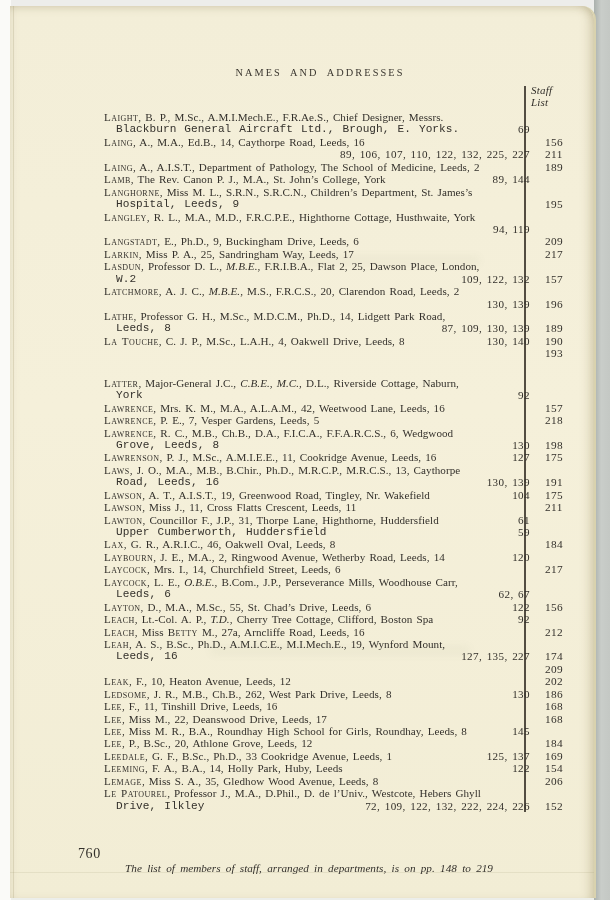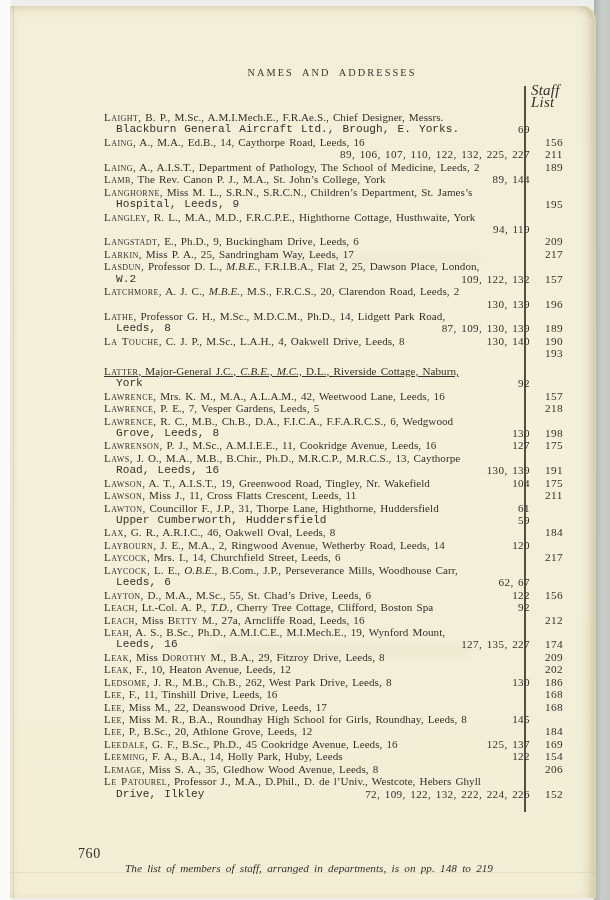--- a/index.html
+++ b/index.html
@@ -21,32 +21,32 @@
                inset 0 10px 10px -9px rgba(140,130,90,.28),
                inset 9px 0 10px -8px rgba(150,140,100,.18);
   }
   .crease-v{position:absolute;left:3px;top:0;height:100%;width:1px;background:rgba(150,140,100,.22);}
   .crease-h{position:absolute;left:0;right:0;top:866px;height:1px;background:rgba(150,140,100,.14);}
   .ghost{position:absolute;filter:blur(4px);opacity:.05;background:#6a7a55;border-radius:4px;}
   .g1{left:250px;top:250px;width:220px;height:9px;}
   .g2{left:200px;top:640px;width:260px;height:9px;}
 
   .running-head{
-    position:absolute;top:61px;left:12px;width:100%;text-align:center;text-indent:36px;
+    position:absolute;top:61px;left:0;width:100%;text-align:center;text-indent:36px;
     font-size:10.3px;letter-spacing:2.1px;word-spacing:4px;color:#3a362f;
   }
   .staff-head{
-    position:absolute;left:521px;top:78px;font-style:italic;font-size:15px;
+    position:absolute;left:521px;top:78px;font-style:italic;font-size:11px;
     line-height:12.2px;color:#33302b;letter-spacing:.2px;
   }
   .rule{position:absolute;left:514px;top:80px;width:1.5px;height:726px;background:#534d42;}
 
   .entries{position:absolute;left:94px;top:105px;width:482px;font-size:11.1px;color:#33302b;}
   .row{display:flex;height:12.45px;line-height:12.45px;white-space:nowrap;}
-  .row.gap{margin-top:5px;text-decoration:underline;}
+  .row.gap{margin-top:17px;}
   .main{width:426px;display:flex;word-spacing:1.3px;letter-spacing:.05px;}
   .main.ind .txt{padding-left:12px;font-family:Liberation Mono, monospace;}
   .pg{margin-left:auto;padding-left:6px;letter-spacing:.4px;}
   .staff{padding-left:15px;font-size:11.3px;letter-spacing:.4px;}
   .sc{font-variant:small-caps;letter-spacing:.45px;}
   .it{font-style:italic;}
 
   .footer-note{
     position:absolute;left:0;width:100%;top:820px;text-align:center;text-indent:14px;
     font-style:italic;font-size:11.2px;word-spacing:2.5px;color:#33302b;margin-top:36px;
@@ -372,21 +372,20 @@
       </div>
       <div class="row">
         <span class="main ind">
           <span class="txt"><span>Leeds, 16</span></span>
           <span class="pg">127, 135, 227</span>
         </span>
         <span class="staff">174</span>
       </div>
       <div class="row">
         <span class="main">
-          <span class="txt"><span class="sc">Leak</span><span>, Miss </span><span class="sc">Dorothy</span><span> M., B.A., 29, Fitzroy Drive, Leeds, 8</span></span>
           <span class="pg"></span>
         </span>
         <span class="staff">209</span>
       </div>
       <div class="row">
         <span class="main">
           <span class="txt"><span class="sc">Leak</span><span>, F., 10, Heaton Avenue, Leeds, 12</span></span>
           <span class="pg"></span>
         </span>
         <span class="staff">202</span>
@@ -421,21 +420,21 @@
       </div>
       <div class="row">
         <span class="main">
           <span class="txt"><span class="sc">Lee</span><span>, P., B.Sc., 20, Athlone Grove, Leeds, 12</span></span>
           <span class="pg"></span>
         </span>
         <span class="staff">184</span>
       </div>
       <div class="row">
         <span class="main">
-          <span class="txt"><span class="sc">Leedale</span><span>, G. F., B.Sc., Ph.D., 45 Cookridge Avenue, Leeds, 16</span></span>
+          <span class="txt"><span class="sc">Leedale</span><span>, G. F., B.Sc., Ph.D., 33 Cookridge Avenue, Leeds, 1</span></span>
           <span class="pg">125, 137</span>
         </span>
         <span class="staff">169</span>
       </div>
       <div class="row">
         <span class="main">
           <span class="txt"><span class="sc">Leeming</span><span>, F. A., B.A., 14, Holly Park, Huby, Leeds</span></span>
           <span class="pg">122</span>
         </span>
         <span class="staff">154</span>

